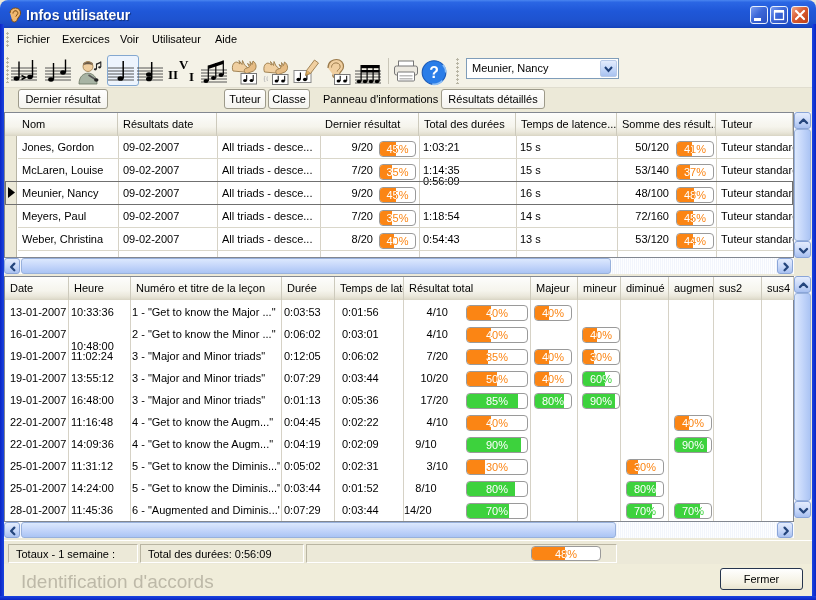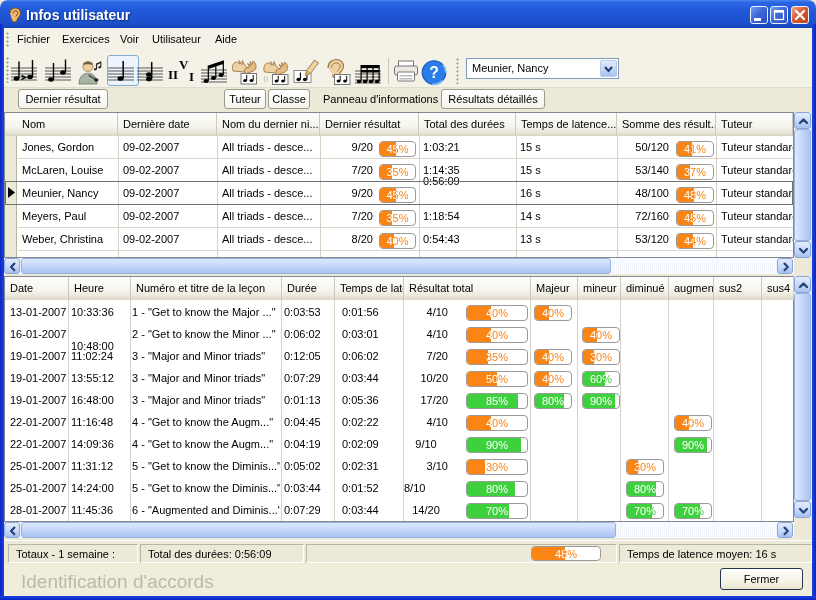--- a/index.html
+++ b/index.html
@@ -238,22 +238,21 @@
       </div>
     </div>
     <div class="tabb" style="left:18px;width:90px">Dernier résultat</div>
     <div class="tabb" style="left:224px;width:42px">Tuteur</div>
     <div class="tabb" style="left:268px;width:42px">Classe</div>
     <div class="abs" style="left:323px;top:93px">Panneau d'informations</div>
     <div class="tabb" style="left:441px;width:104px">Résultats détaillés</div>
     <div class="tbl" style="left:4px;top:112px;width:790px;height:146px">
       <div class="hdr">
         <div class="hc" style="left:12px;width:101px">Nom</div>
-        <div class="hc" style="left:113px;width:99px">Dernière date</div>
-        <div class="hc" style="left:212px;width:103px">Nom du dernier ni...</div>
+        <div class="hc" style="left:113px;width:99px">Résultats date</div>
         <div class="hc" style="left:315px;width:99px">Dernier résultat</div>
         <div class="hc" style="left:511px;width:101px">Temps de latence...</div>
         <div class="hc" style="left:414px;width:97px">Total des durées</div>
         <div class="hc" style="left:612px;width:99px">Somme des résult...</div>
         <div class="hc" style="left:711px;width:77px">Tuteur</div>
       </div>
       <div class="abs" style="left:0;top:23px;width:12px;height:121px;background:#ece9d8;border-right:1px solid #b8b5a5"></div>
       <div class="vline" style="left:113px;top:23px;height:121px"></div>
       <div class="vline" style="left:212px;top:23px;height:121px"></div>
       <div class="vline" style="left:315px;top:23px;height:121px"></div>
@@ -581,39 +580,39 @@
         <span class="bt" style="color:#fb8514;font-size:11px">30%</span>
         <div class="bf" style="width:30%;background:#fb8514">
           <span class="bt" style="color:#fff;width:36px;font-size:11px">30%</span>
         </div>
       </div>
       <div class="cell" style="left:5px;top:205px;width:60px">25-01-2007</div>
       <div class="cell" style="left:66px;top:205px;width:56px">14:24:00</div>
       <div class="cell" style="left:127px;top:205px;width:148px">5 - "Get to know the Diminis..."</div>
       <div class="cell" style="left:279px;top:205px;width:47px">0:03:44</div>
       <div class="cell" style="left:337px;top:205px;width:58px">0:01:52</div>
-      <div class="cell" style="left:399px;top:205px;width:44px;text-align:left">8/10</div>
+      <div class="cell" style="left:399px;top:205px;width:44px;text-align:center">8/10</div>
       <div class="bdg" style="left:461px;top:204px;width:62px;height:16px">
         <span class="bt" style="color:#3dd23d;font-size:11px">80%</span>
         <div class="bf" style="width:80%;background:#3dd23d">
           <span class="bt" style="color:#fff;width:60px;font-size:11px">80%</span>
         </div>
       </div>
       <div class="bdg" style="left:621px;top:204px;width:38px;height:16px">
         <span class="bt" style="color:#3dd23d;font-size:11px">80%</span>
         <div class="bf" style="width:80%;background:#3dd23d">
           <span class="bt" style="color:#fff;width:36px;font-size:11px">80%</span>
         </div>
       </div>
       <div class="cell" style="left:5px;top:227px;width:60px">28-01-2007</div>
       <div class="cell" style="left:66px;top:227px;width:56px">11:45:36</div>
       <div class="cell" style="left:127px;top:227px;width:148px">6 - "Augmented and Diminis..."</div>
       <div class="cell" style="left:279px;top:227px;width:47px">0:07:29</div>
       <div class="cell" style="left:337px;top:227px;width:58px">0:03:44</div>
-      <div class="cell" style="left:399px;top:227px;width:44px;text-align:center">14/20</div>
+      <div class="cell" style="left:399px;top:227px;width:44px;text-align:left">14/20</div>
       <div class="bdg" style="left:461px;top:226px;width:62px;height:16px">
         <span class="bt" style="color:#3dd23d;font-size:11px">70%</span>
         <div class="bf" style="width:70%;background:#3dd23d">
           <span class="bt" style="color:#fff;width:60px;font-size:11px">70%</span>
         </div>
       </div>
       <div class="bdg" style="left:621px;top:226px;width:38px;height:16px">
         <span class="bt" style="color:#3dd23d;font-size:11px">70%</span>
         <div class="bf" style="width:70%;background:#3dd23d">
           <span class="bt" style="color:#fff;width:36px;font-size:11px">70%</span>
@@ -647,21 +646,20 @@
     <div class="sbtn" style="left:777px;top:522px;width:16px;height:16px">
       <svg width="14" height="14" viewBox="0 0 15 15">
         <path d="M7 5 L10.5 8.5 L7 12" stroke="#24457c" stroke-width="2.4" fill="none" stroke-linecap="round" stroke-linejoin="round"></path>
       </svg>
     </div>
     <div class="thmb" style="left:21px;top:522px;width:595px;height:16px"></div>
     <div id="status">
       <div class="sp" style="left:4px;width:130px">Totaux - 1 semaine :</div>
       <div class="sp" style="left:136px;width:164px">Total des durées: 0:56:09</div>
       <div class="sp" style="left:302px;width:311px"></div>
-      <div class="sp" style="left:615px;width:193px">Temps de latence moyen: 16 s</div>
       <div class="bdg" style="left:527px;top:5px;width:70px;height:15px">
         <span class="bt" style="color:#fb8514;font-size:11px">48%</span>
         <div class="bf" style="width:48%;background:#fb8514">
           <span class="bt" style="color:#fff;width:68px;font-size:11px">48%</span>
         </div>
       </div>
     </div>
     <div id="bottom"></div>
     <div id="idlabel">Identification d'accords</div>
     <div id="fermer">Fermer</div>

